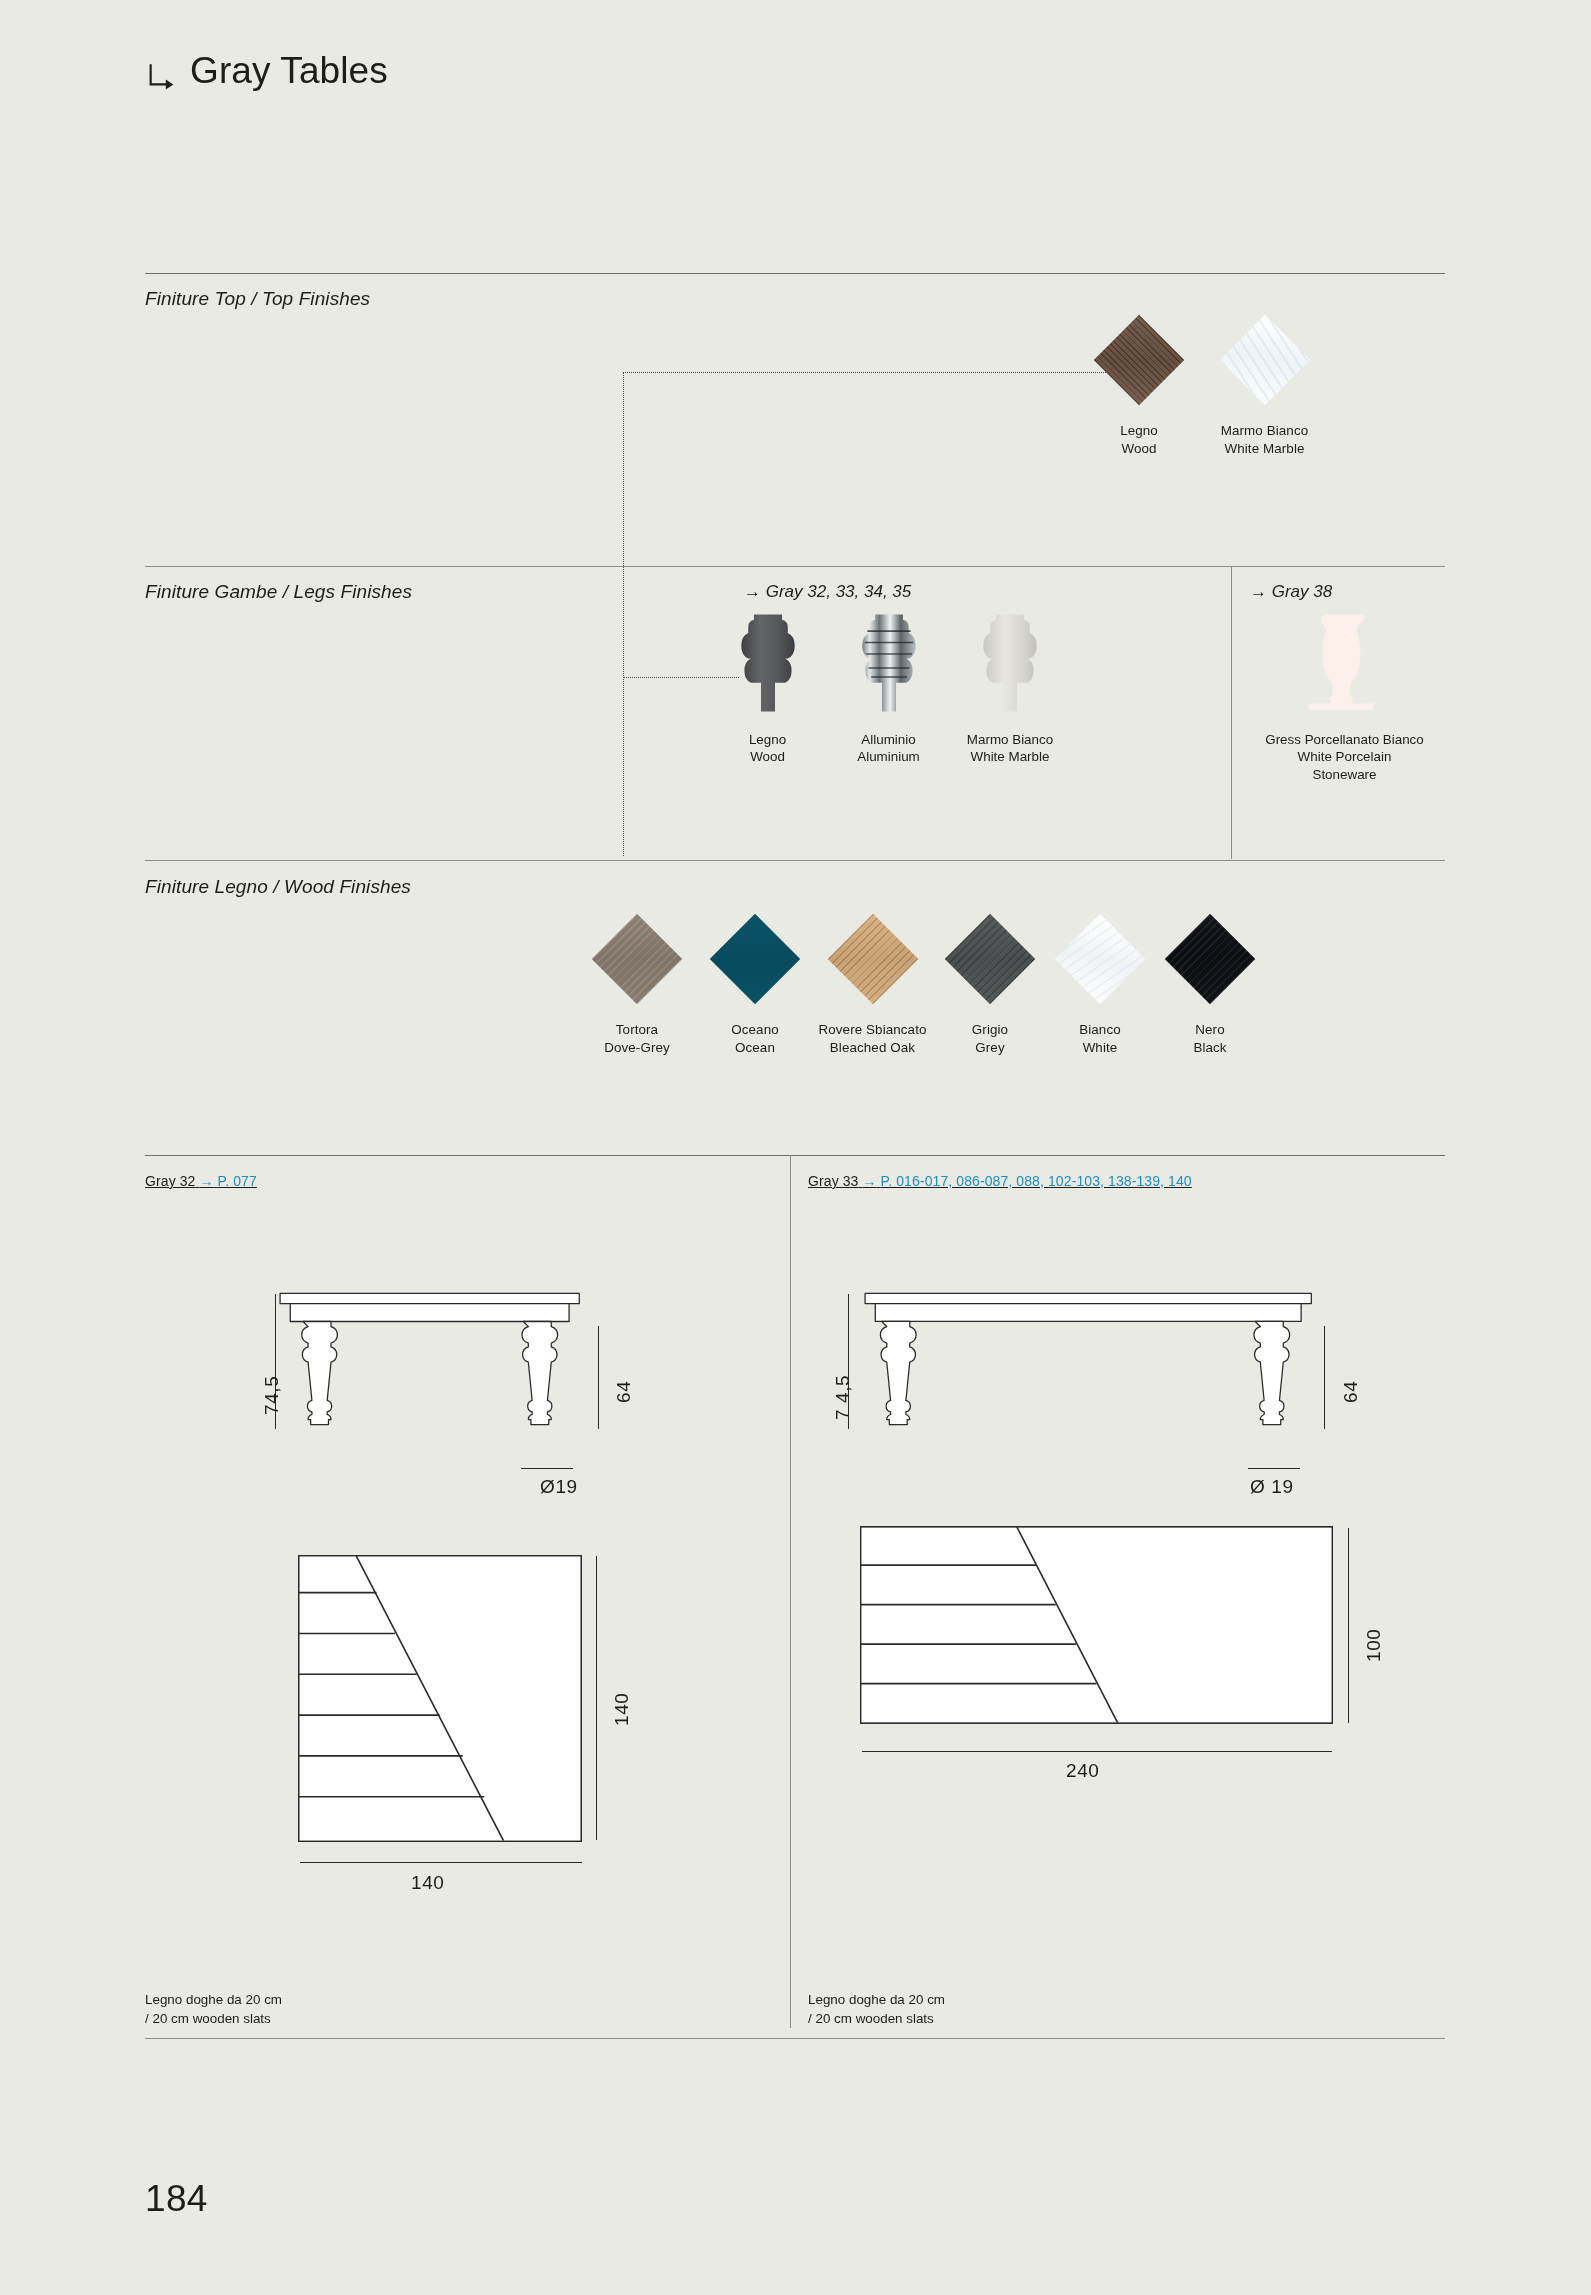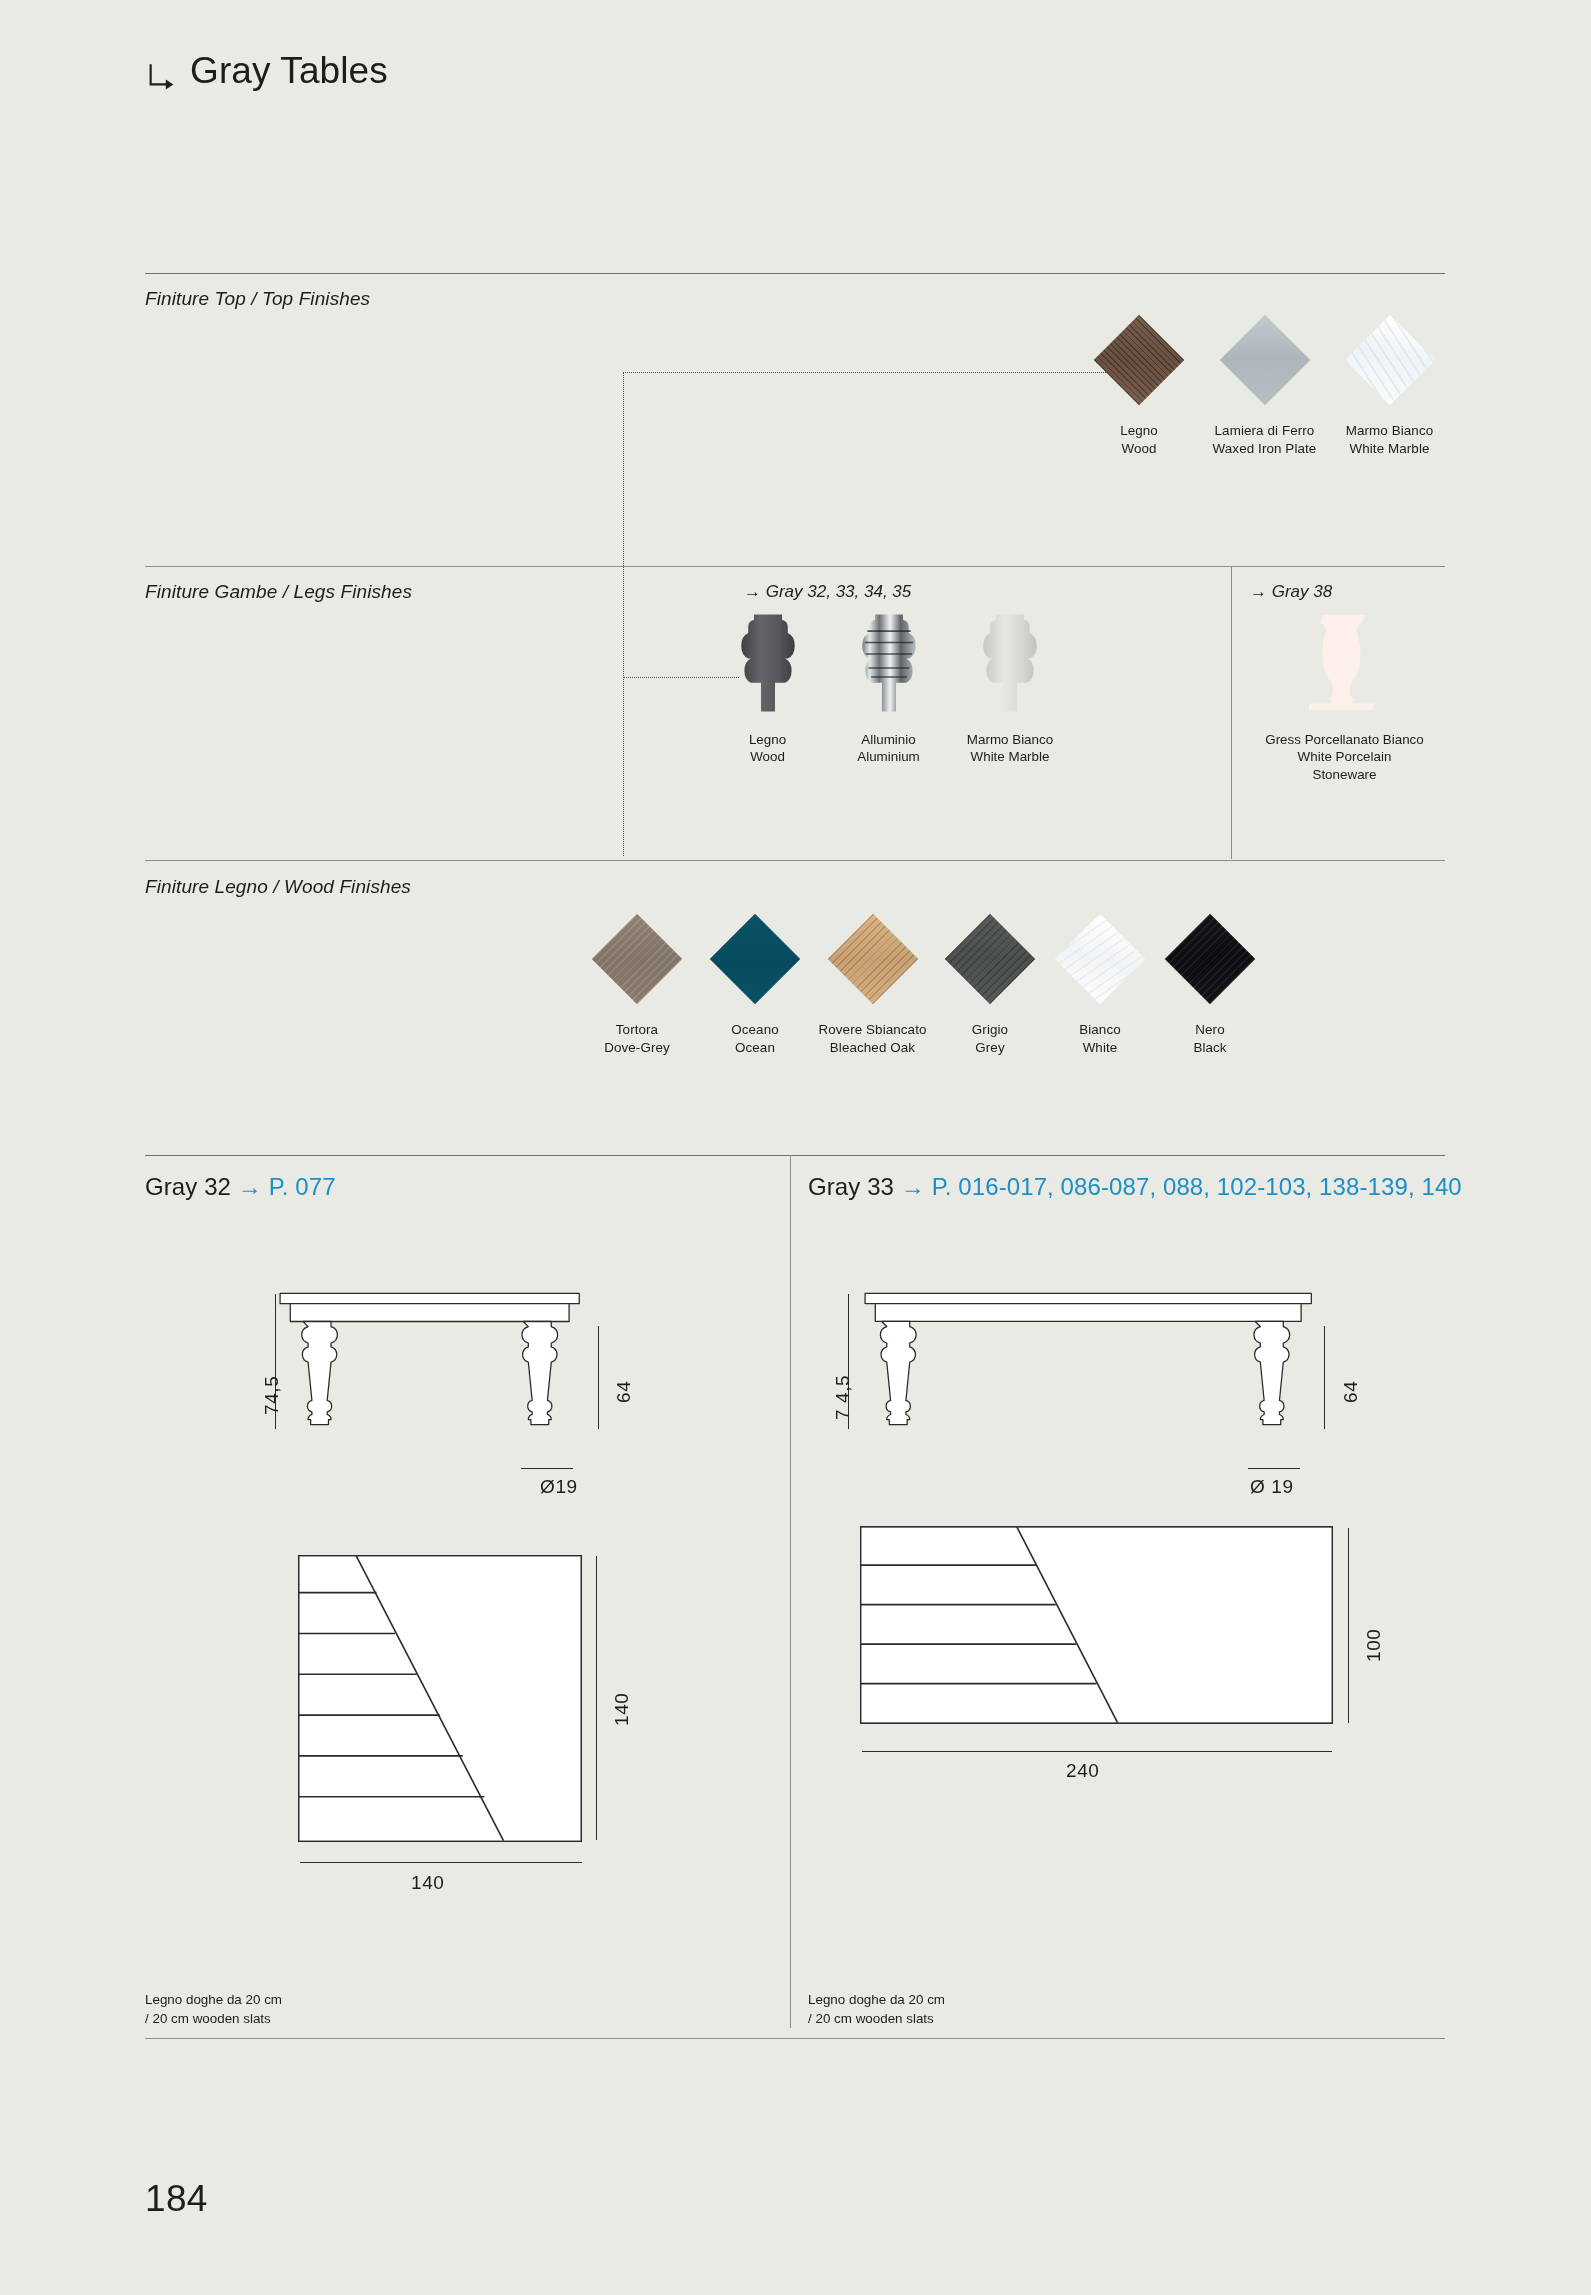--- a/index.html
+++ b/index.html
@@ -55,21 +55,21 @@
     white-space:pre-line;letter-spacing:0.1px;
   }
 
   
   .leg-cell{display:flex;flex-direction:column;align-items:center;}
   .leg-art{height:102px;display:flex;align-items:flex-end;justify-content:center;}
   .leg-cap{margin-top:16.6px;text-align:center;font-size:13.4px;line-height:1.32;white-space:pre-line;}
 
   
   .prod-ref{
-    position:absolute;font-size:24px;white-space:nowrap;letter-spacing:0.1px;
+    position:absolute;font-size:14px;white-space:nowrap;letter-spacing:0.1px;text-decoration:underline;
   }
   .prod-ref .pg{color:#1b8fc6;}
 
   
   .draw{position:absolute;}
   .dimtxt{
     position:absolute;font-size:19px;letter-spacing:0.6px;white-space:nowrap;
   }
   .dimtxt.vert{
     transform:rotate(-90deg);transform-origin:left top;
@@ -107,26 +107,20 @@
 
     <div class="swatch-cell" style="width:126px;">
       <div class="diamond-wrap">
         <div class="diamond" style="background:
                repeating-linear-gradient(0deg, rgba(0,0,0,.16) 0 1.3px, rgba(255,255,255,.08) 1.3px 4.5px),
                linear-gradient(135deg,#6b5040 0%,#5a4232 50%,#6d5242 100%);"></div>
       </div>
       <div class="swatch-cap"><span>Legno</span><br><span>Wood</span></div>
     </div>
 
-    <div class="swatch-cell" style="width:125px;">
-      <div class="diamond-wrap">
-        <div class="diamond" style="background:linear-gradient(135deg,#c3cace 0%,#aeb6bb 48%,#b6bec2 100%);"></div>
-      </div>
-      <div class="swatch-cap"><span>Lamiera di Ferro</span><br><span>Waxed Iron Plate</span></div>
-    </div>
 
     <div class="swatch-cell" style="width:125px;">
       <div class="diamond-wrap">
         <div class="diamond" style="background:
                repeating-linear-gradient(12deg, rgba(190,205,215,.30) 0 1.9px, rgba(255,255,255,0) 1.9px 9px),
                linear-gradient(150deg,#ffffff 0%,#eef3f6 45%,#fafcfd 100%);"></div>
       </div>
       <div class="swatch-cap"><span>Marmo Bianco</span><br><span>White Marble</span></div>
     </div>
   </div>

